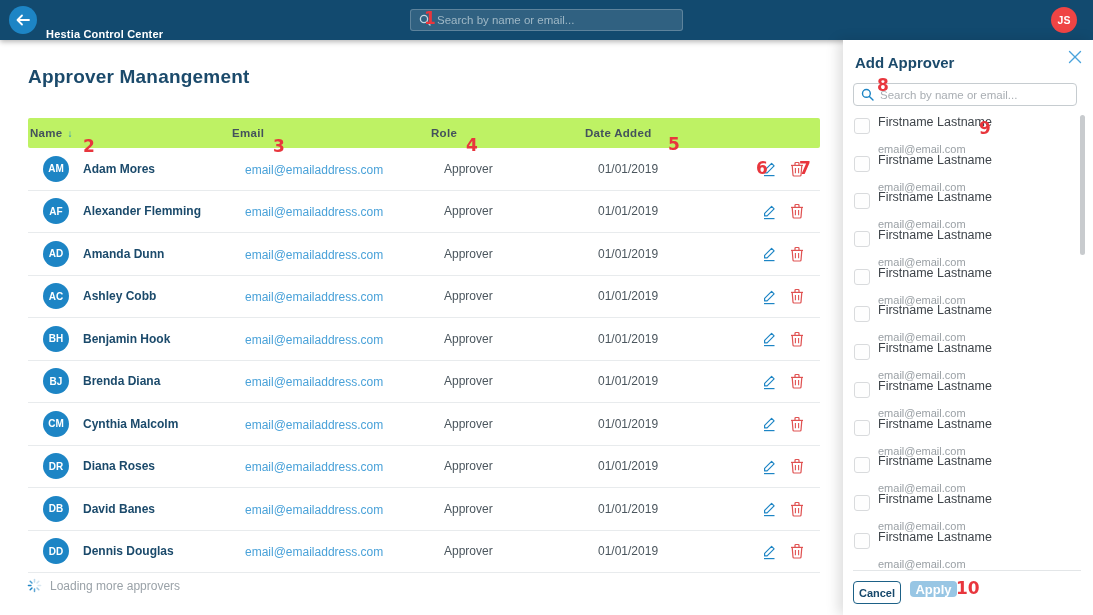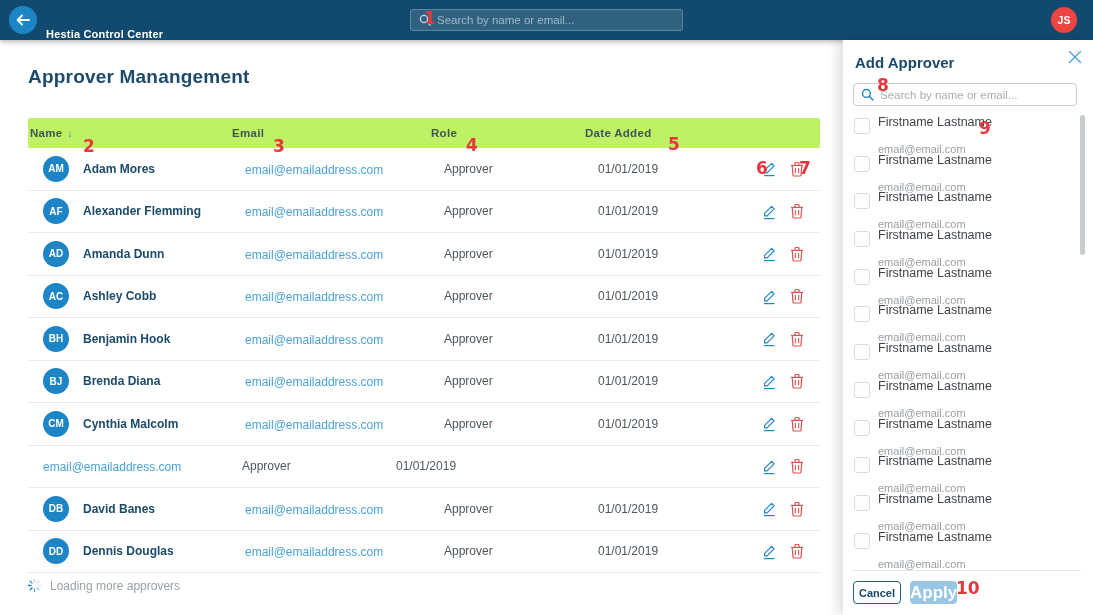--- a/index.html
+++ b/index.html
@@ -67,22 +67,22 @@
             margin-top:3px; flex:0 0 auto; cursor:pointer; }
   .ptext { margin-left:8px; }
   .pname { font-size:12.5px; color:#3e444a; }
   .pemail { font-size:11px; color:#9aa0a5; margin-top:14px; }
   .panel-scrollbar { position:absolute; left:237px; top:75px; width:5px; height:140px;
                      background:#c8cbce; border-radius:3px; cursor:pointer; }
   .panel-divider { position:absolute; left:10px; top:530px; width:228px; height:1px; background:#e3e6e8; }
   .btn-cancel { position:absolute; left:10px; top:541px; width:48px; height:23px; background:#fff;
                 border:1px solid #1d6187; border-radius:4px; color:#16486b; font-size:11px; font-weight:bold;
                 font-family:"Liberation Sans",sans-serif; cursor:pointer; }
-  .btn-apply { position:absolute; left:67px; top:541px; width:47px; height:23px; background:#98c6e4;
-               border:none; border-radius:4px; color:#ffffff; font-size:17px; font-weight:bold;
+  .btn-apply { position:absolute; left:67px; top:541px; width:47px; height:16px; background:#98c6e4;
+               border:none; border-radius:4px; color:#ffffff; font-size:13px; font-weight:bold;
                font-family:"Liberation Sans",sans-serif; cursor:pointer; }
 
   
   .ann { position:absolute; color:#e8363d; font-size:17px; font-weight:bold; z-index:50;
          font-family:"DejaVu Sans", sans-serif; }
 </style>
 </head>
 <body>
 
 <header class="navbar">
@@ -299,20 +299,24 @@
           <line x1="1" y1="4.4" x2="13" y2="4.4" stroke="#e05252" stroke-width="1.2"></line>
           <path d="M5 4V2.4A0.9 0.9 0 0 1 5.9 1.5h2.2a0.9 0.9 0 0 1 .9.9V4" stroke="#e05252" stroke-width="1.2"></path>
           <line x1="5.4" y1="7" x2="5.4" y2="12.3" stroke="#e05252" stroke-width="1.1"></line>
           <line x1="8.6" y1="7" x2="8.6" y2="12.3" stroke="#e05252" stroke-width="1.1"></line>
         </svg>
       </span>
     </div>
   </div>
 
   <div class="trow">
+    <div class="col-name">
+      <span class="avatar">DR</span>
+      <span class="rname">Diana Roses</span>
+    </div>
     <div class="col-email"><a class="remail">email@emailaddress.com</a></div>
     <div class="col-role rtext">Approver</div>
     <div class="col-date rtext">01/01/2019</div>
     <div class="col-act">
       <span class="icon-btn">
         <svg width="16" height="17" viewBox="0 0 16 17" fill="none">
           <path d="M10.6 3.4l2.5 2.5-7 7H3.6v-2.5z" stroke="#1d85c5" stroke-width="1.2" stroke-linejoin="round"></path>
           <line x1="3" y1="15.6" x2="13.5" y2="15.6" stroke="#1d85c5" stroke-width="1.2"></line>
         </svg>
       </span>

